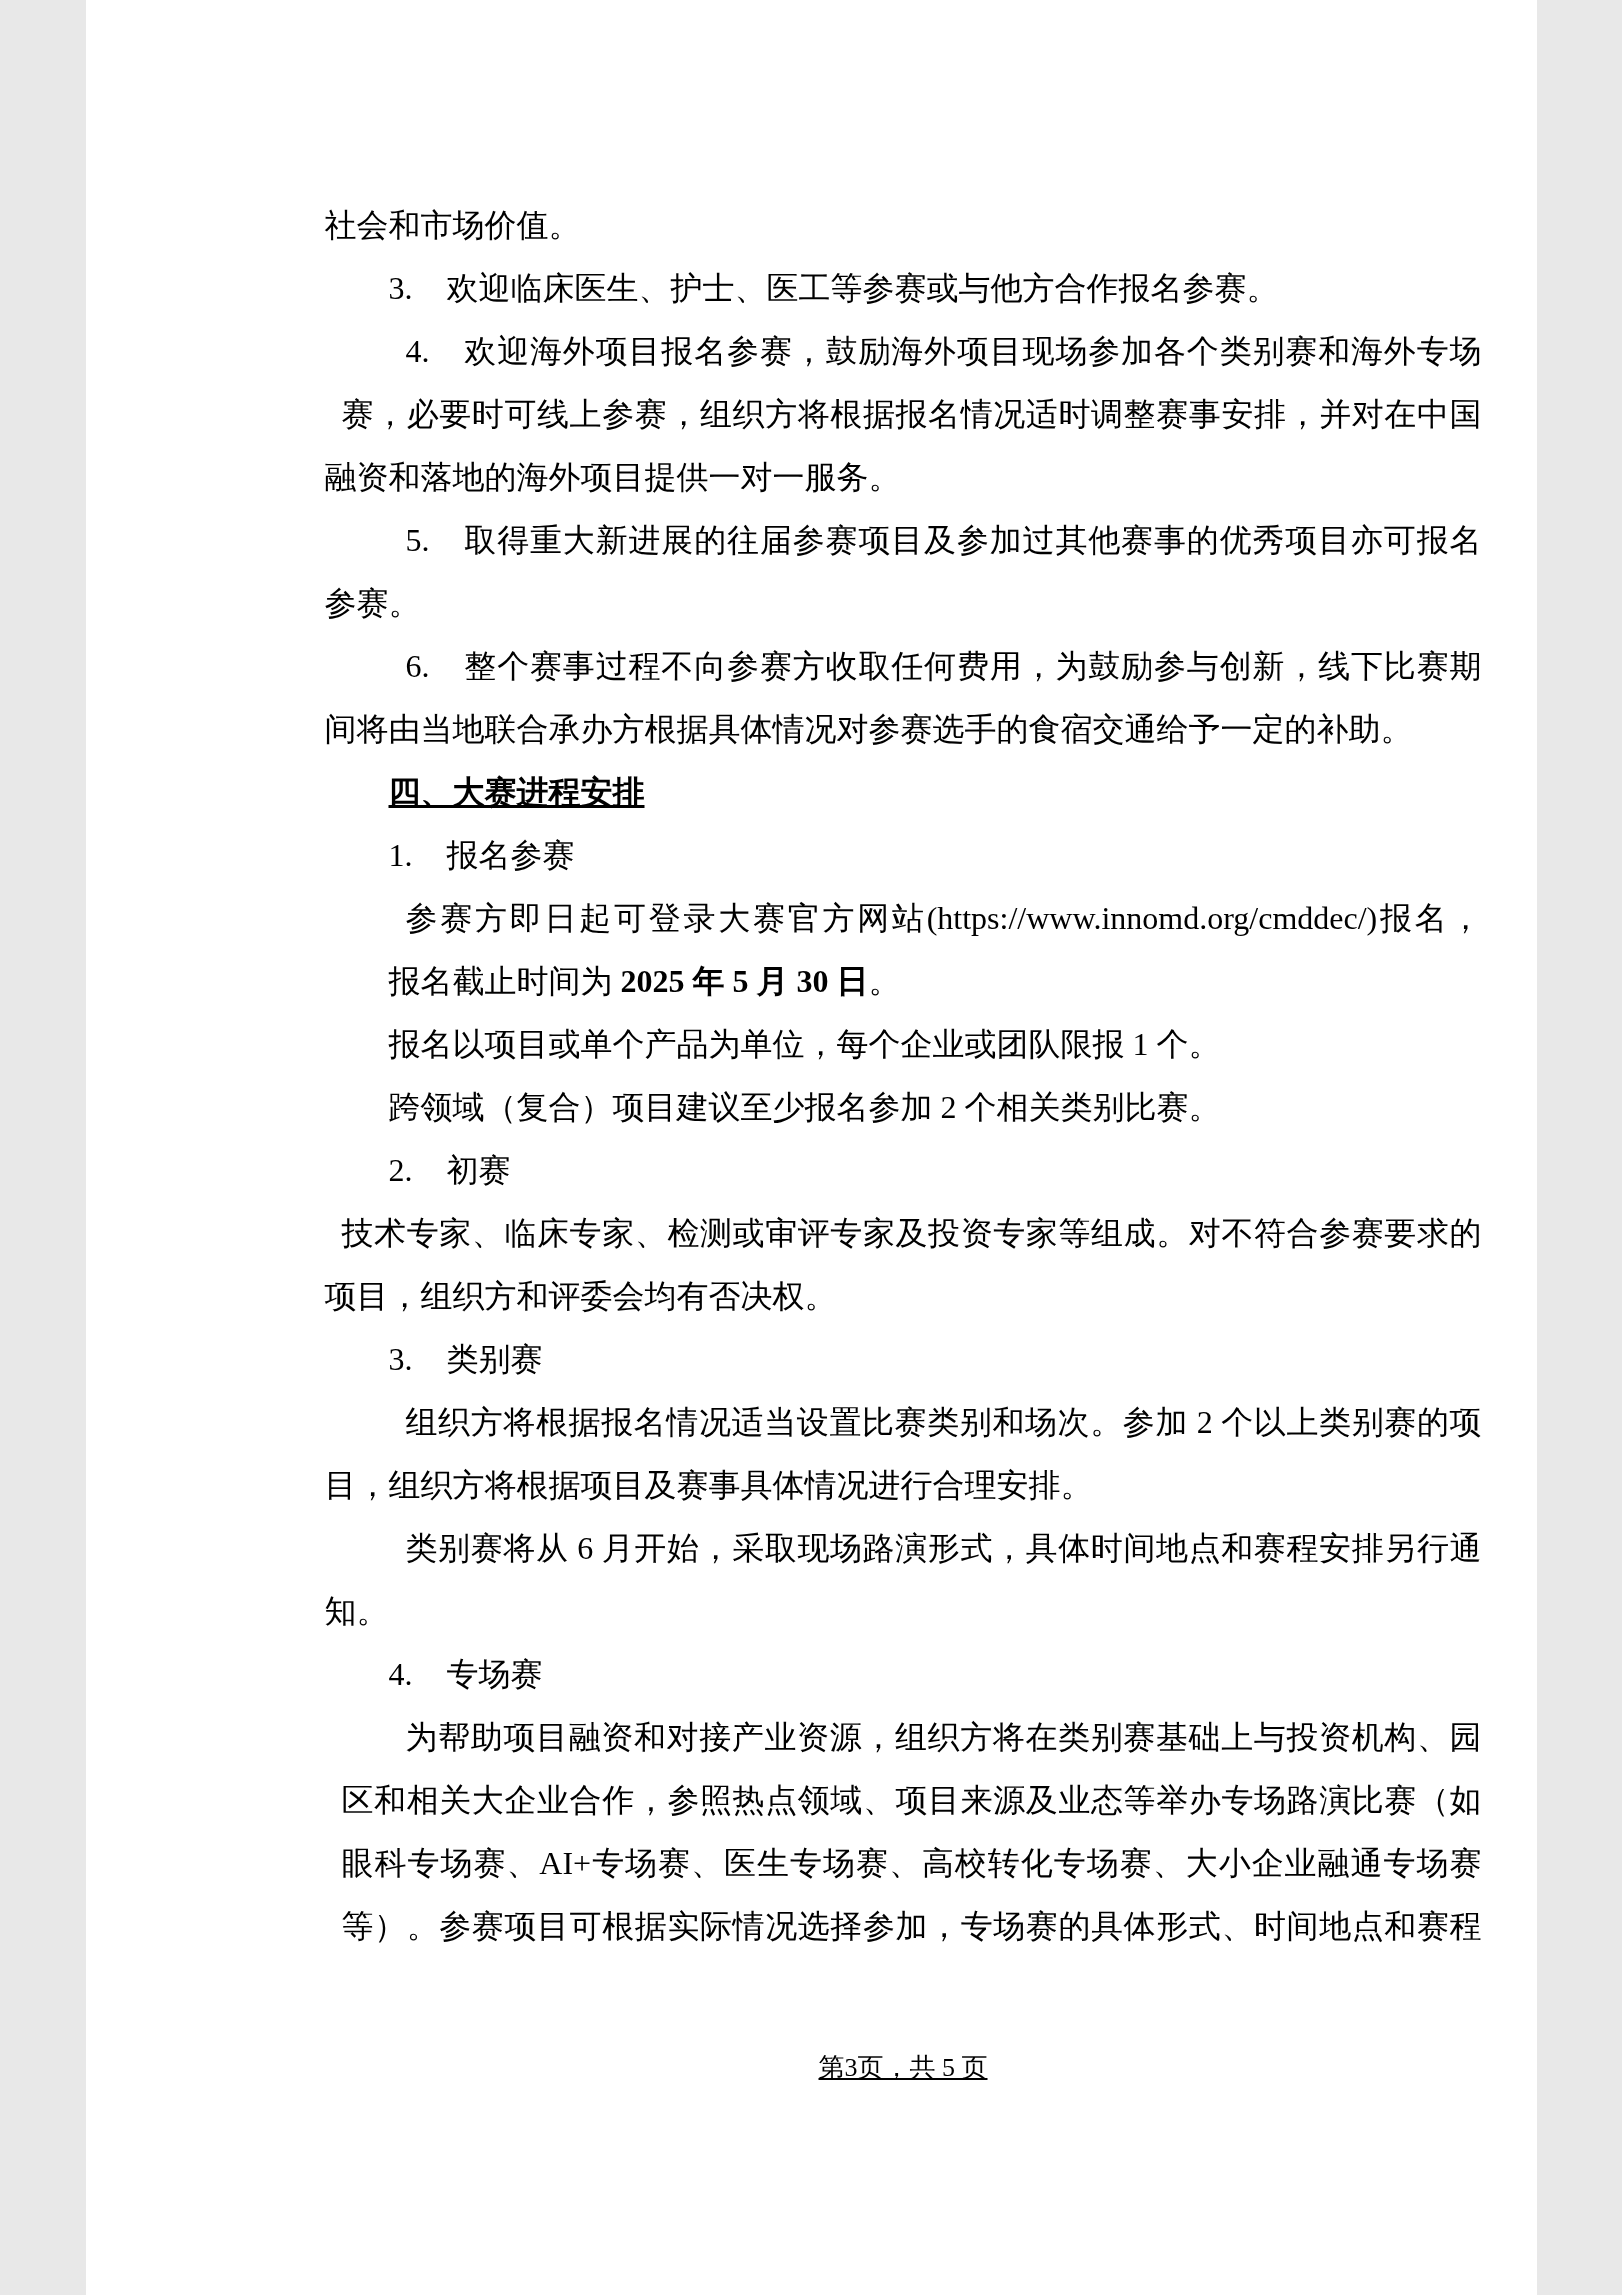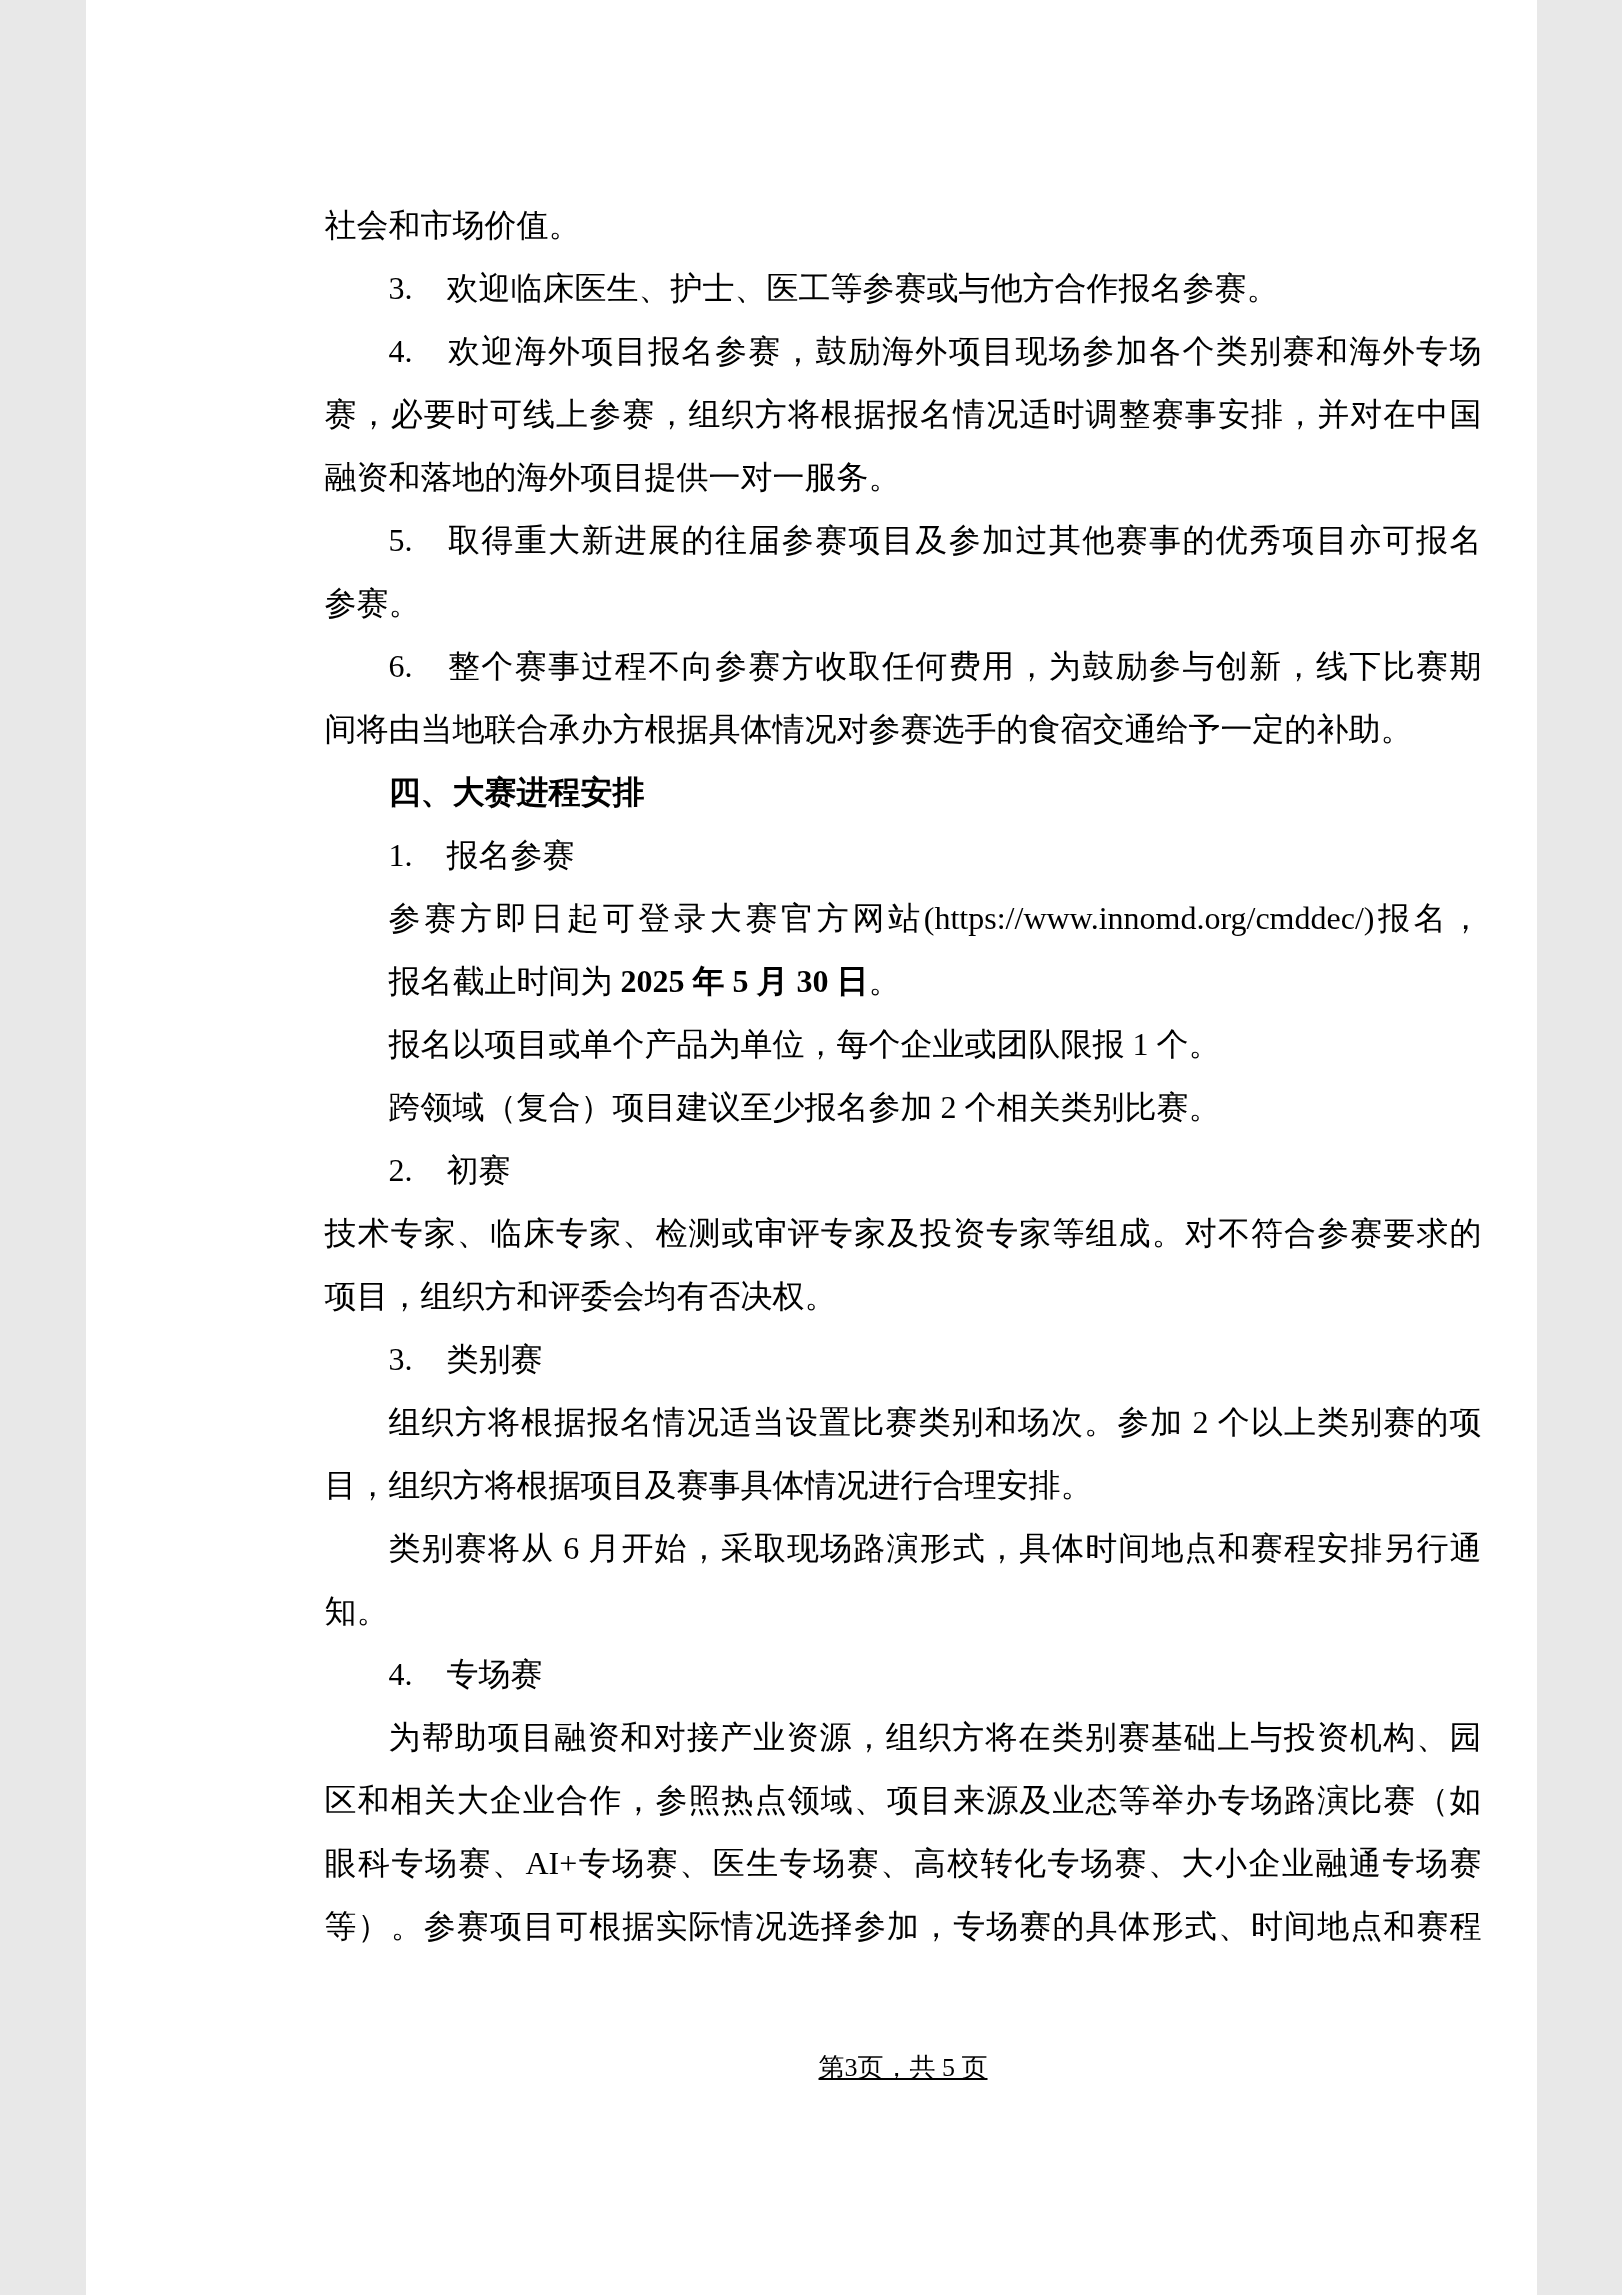--- a/index.html
+++ b/index.html
@@ -23,29 +23,31 @@
     line-height:63px;
     height:63px;
     text-align:left;
     white-space:normal;
     overflow:visible;
   }
   .line.ind{ text-indent:64px; }
   .line.fill{
     text-align:justify;
     text-align-last:justify;
+    margin-left:17px;
     -moz-text-align-last:justify;
   }
   .line .num{
     display:inline;
     margin-right:34px;
   }
   .line.heading{
     font-family:"Liberation Sans","DejaVu Sans",sans-serif;
     font-weight:bold;
+    text-decoration:underline;
   }
   .b{ font-weight:bold; }
   .footer{
     position:absolute;
     left:239px;
     top:2040px;
     width:1157px;
     text-align:center;
     font-size:26px;
     line-height:55px;

